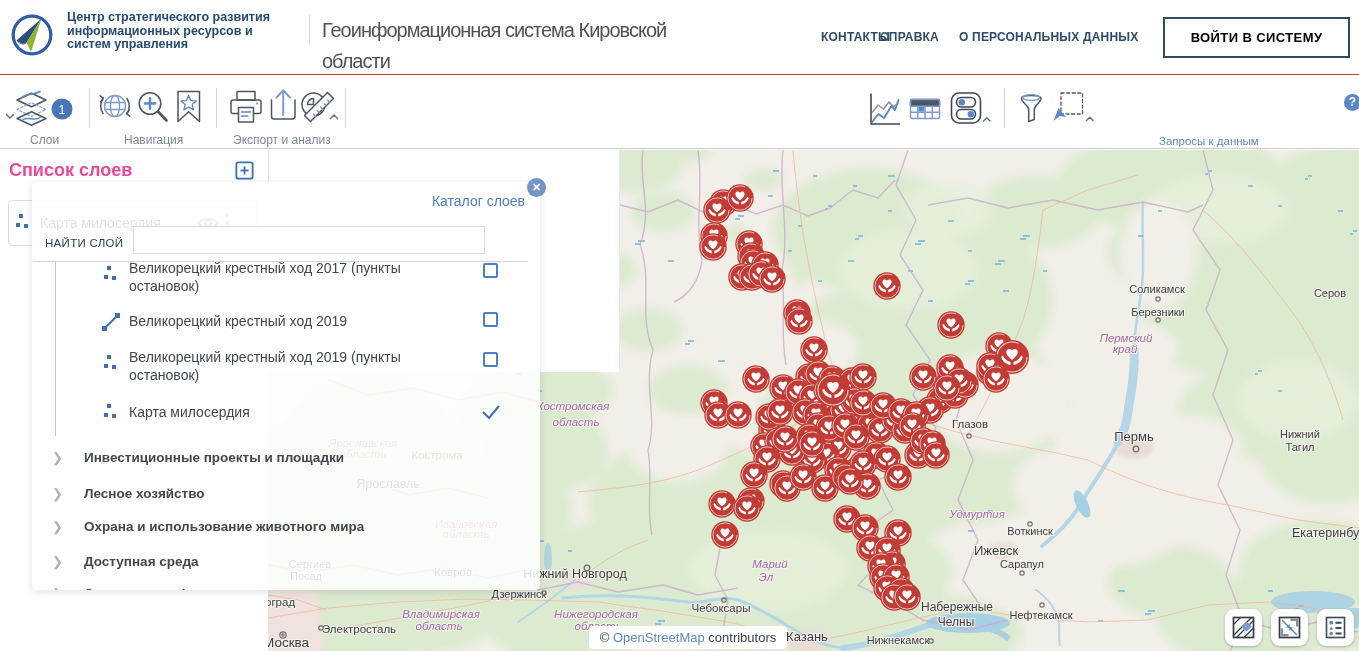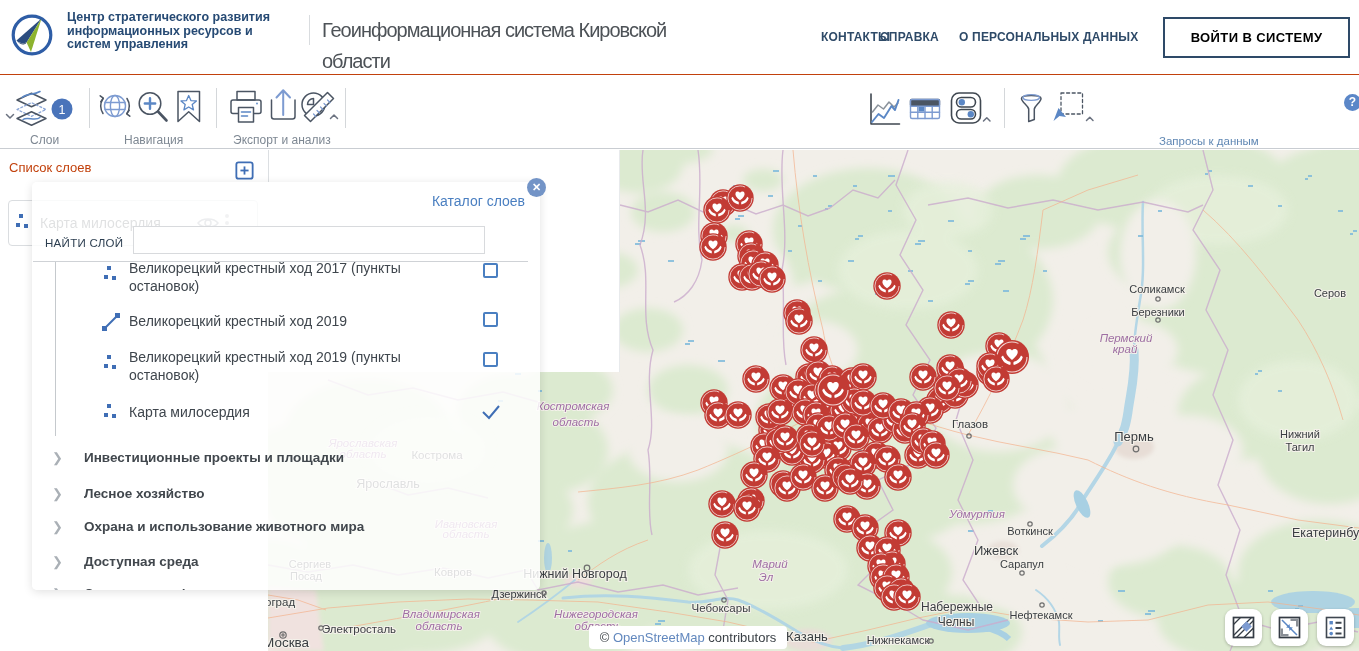--- a/index.html
+++ b/index.html
@@ -35,21 +35,21 @@
     border:1px solid #7e95ad; border-radius:4px; background:#fff; }
   #search .ph { position:absolute; left:7px; top:6px; font-size:13.5px; color:#9a9fa5; }
   #qlink { position:absolute; left:1159px; top:59px; font-size:11.5px; color:#5f87b3; }
 
   
   #main { position:absolute; left:0; top:150px; width:1359px; height:501px; overflow:hidden; }
   #mapwrap { position:absolute; left:268px; top:0; width:1091px; height:501px; }
   #whitepanel { position:absolute; left:0; top:0; width:620px; height:222px; background:#fff;
     border-right:1px solid #e8eaec; }
   #leftpanel { position:absolute; left:0; top:0; width:268px; height:501px; background:#fff; }
-  #lph { position:absolute; left:9px; top:10px; font-size:13px; color:#c2410c; }
+  #lph { position:absolute; left:9px; top:10px; font-size:18px; color:#ec4899;font-weight:bold; }
   #vline268 { position:absolute; left:268px; top:0; height:32px; width:1px; background:#dcdfe2; }
 
   
   #card { position:absolute; left:8px; top:50px; width:250px; height:46px; background:#fff;
     border:1px solid #dadde0; border-radius:4px; }
 
   
   #popup { position:absolute; left:32px; top:32px; width:508px; height:408px; overflow:hidden;
     background:rgba(255,255,255,0.84); border-radius:5px;
     box-shadow:0 2px 10px rgba(0,0,0,0.12); }

